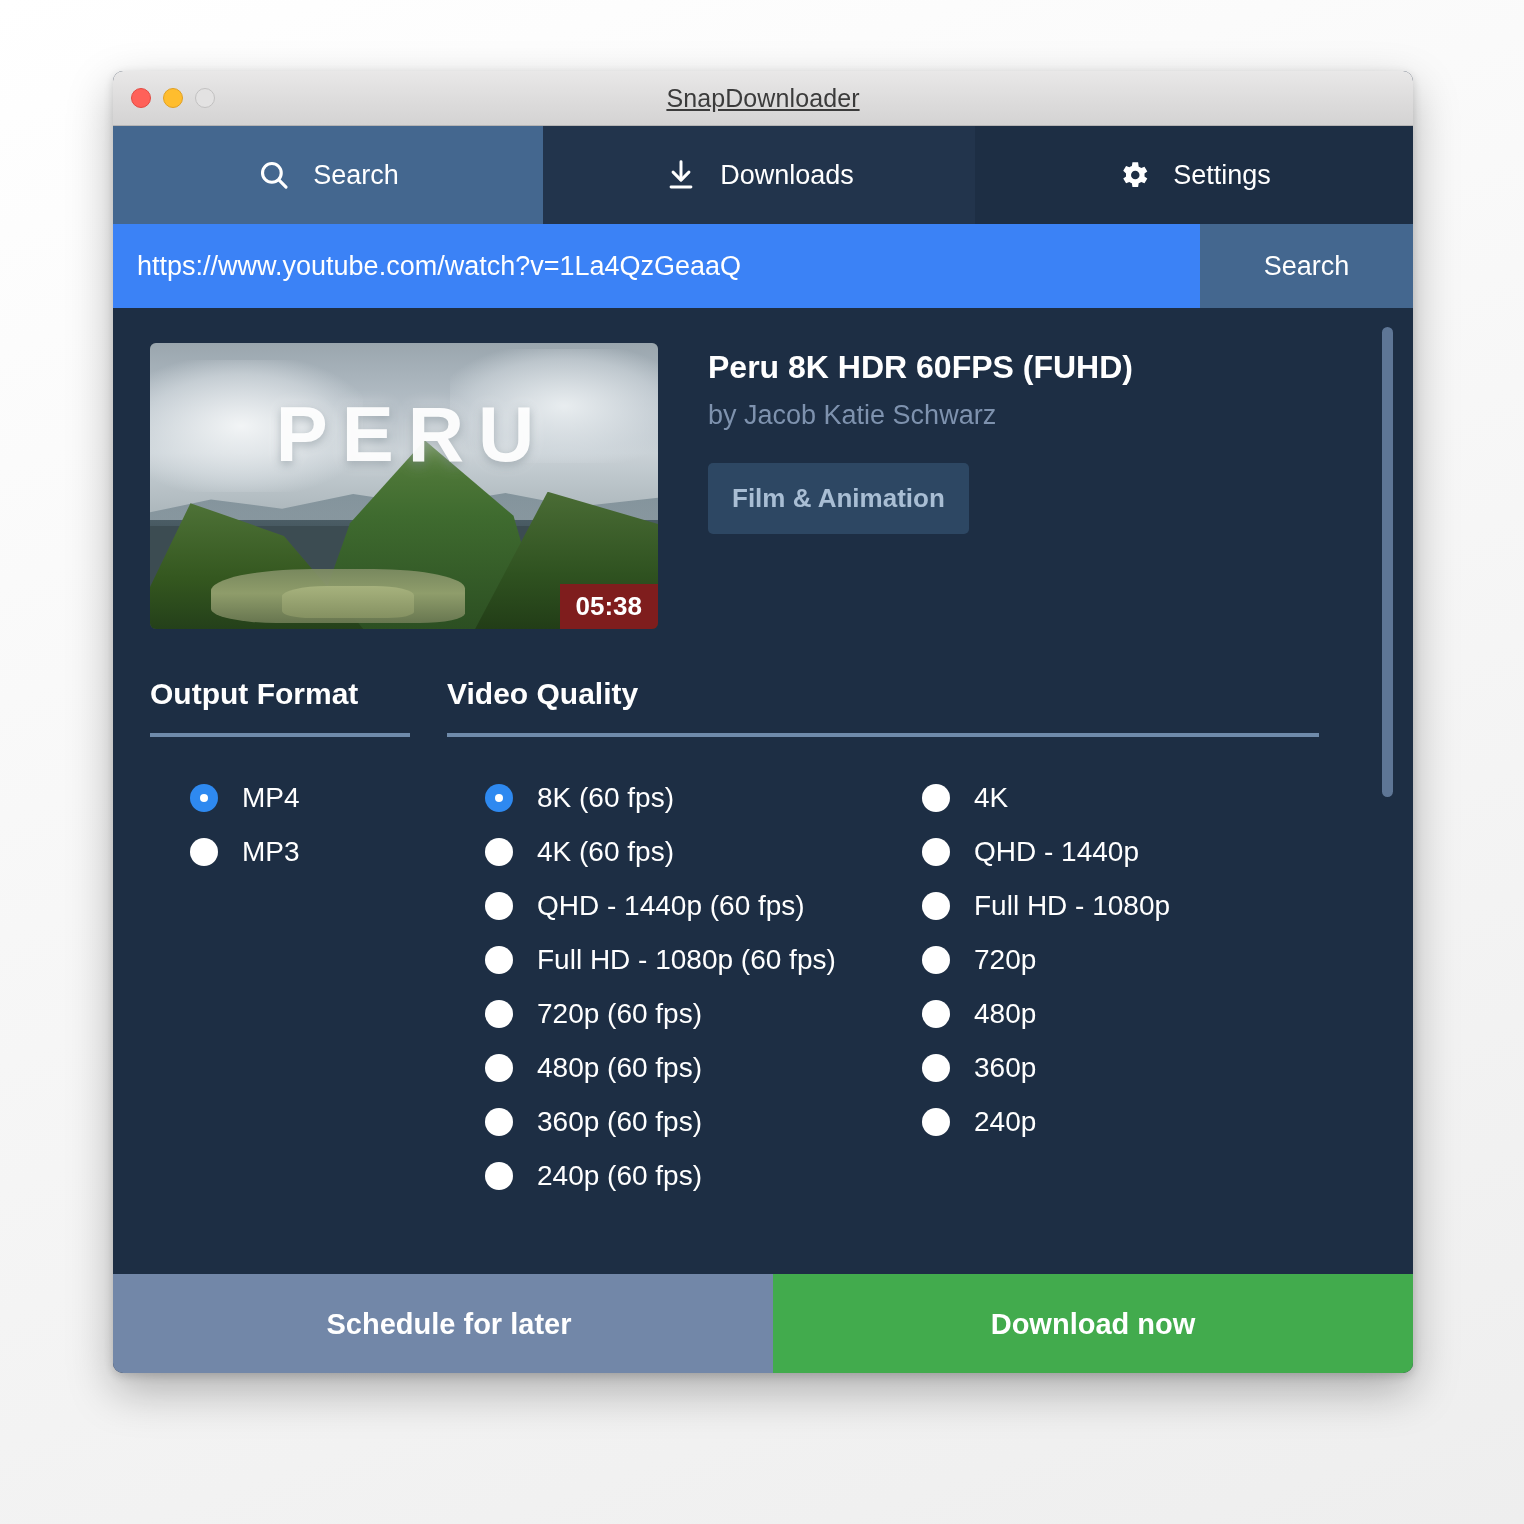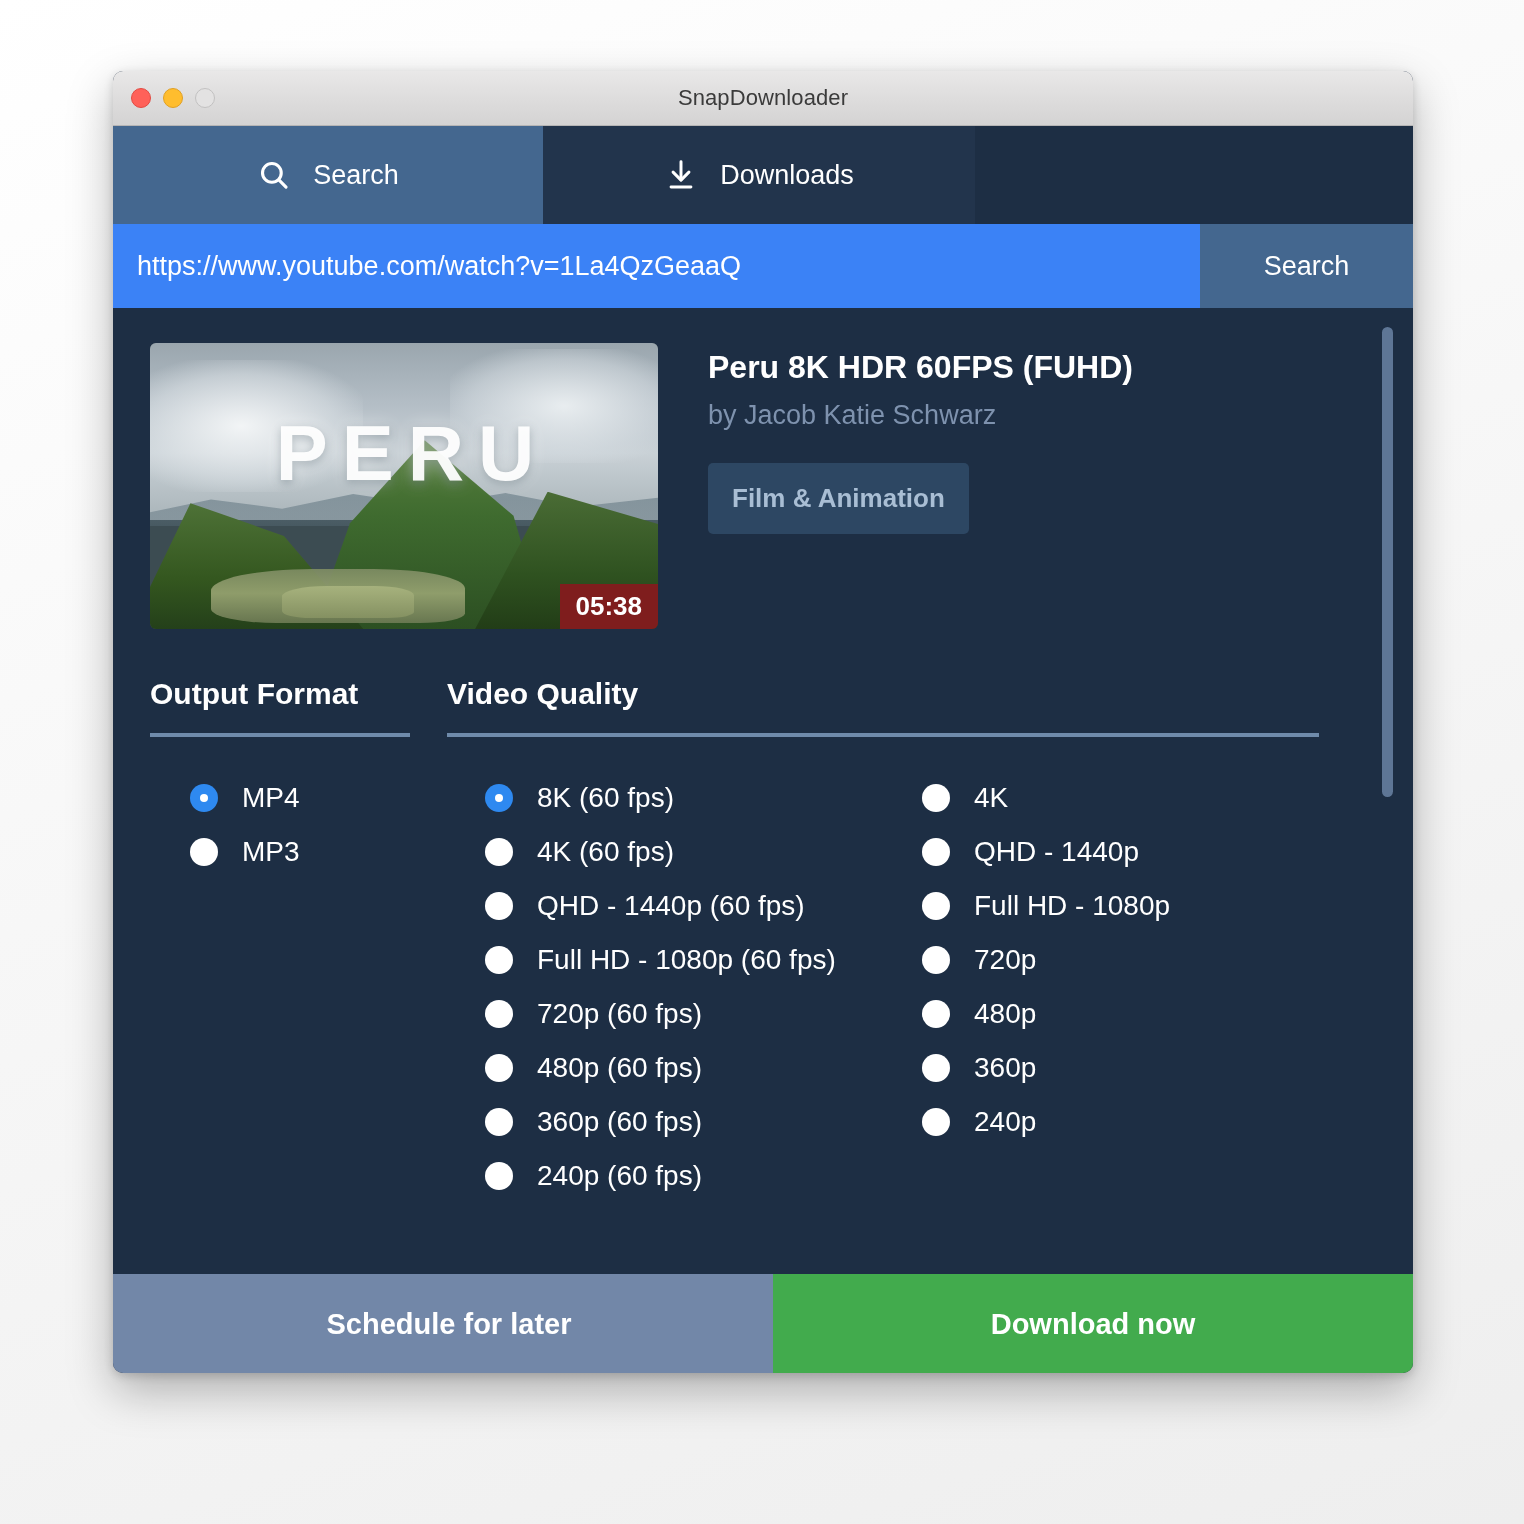--- a/index.html
+++ b/index.html
@@ -54,23 +54,24 @@
   .light {
     width: 20px; height: 20px;
     border-radius: 50%;
     box-sizing: border-box;
   }
   .light.close   { background: #ff6159; border: 1px solid #e24b43; }
   .light.min     { background: #ffbd2e; border: 1px solid #e0a024; }
   .light.zoom    { background: #e3e2e2; border: 1px solid #c2c1c1; }
 
   #window-title {
-    font-size: 22px;
+    font-size: 25px;
     color: #3b3b3b;
     letter-spacing: 0.1px;
+    text-decoration: underline;
   }
 
   
   #tabbar {
     display: flex;
     height: 98px;
     background: #1d2e44;
   }
   .tab {
     display: flex;
@@ -186,21 +187,20 @@
   }
   #thumb .peru-text {
     position: absolute; left: 16px; right: 0; top: 16%;
     text-align: center;
     font-size: 78px;
     font-weight: bold;
     letter-spacing: 14px;
     color: rgba(255,255,255,0.94);
     text-shadow: 0 0 18px rgba(255,255,255,0.55), 0 3px 10px rgba(60,80,90,0.45);
     pointer-events: none;
-    margin-top: 19px;
   }
   #duration {
     position: absolute;
     right: 0; bottom: 0;
     background: #7f1d1d;
     color: #ffffff;
     font-size: 26px;
     font-weight: bold;
     padding: 7px 16px;
   }
@@ -346,20 +346,28 @@
         <span class="tab-icon">
           <svg width="34" height="34" viewBox="0 0 24 24" fill="none" stroke="#ffffff" stroke-width="2.1" stroke-linecap="round" stroke-linejoin="round">
             <line x1="12" y1="2.6" x2="12" y2="15.2"></line>
             <polyline points="6.4,10 12,15.6 17.6,10"></polyline>
             <line x1="5" y1="20.4" x2="19" y2="20.4"></line>
           </svg>
         </span>
         <span class="tab-label">Downloads</span>
       </div>
 
+      <div class="tab settings">
+        <span class="tab-icon">
+          <svg width="34" height="34" viewBox="0 0 24 24" fill="#ffffff">
+            <path d="M19.4 13a7.6 7.6 0 0 0 0-2l2-1.5-2-3.4-2.3 1a7.7 7.7 0 0 0-1.8-1L14.9 3h-4l-.4 2.6c-.6.2-1.2.6-1.8 1l-2.3-1-2 3.4L6.4 11a7.6 7.6 0 0 0 0 2l-2 1.5 2 3.4 2.3-1c.6.4 1.2.8 1.8 1l.4 2.6h4l.4-2.6c.6-.2 1.2-.6 1.8-1l2.3 1 2-3.4-2-1.5zM12.9 15a3 3 0 1 1 0-6 3 3 0 0 1 0 6z"></path>
+          </svg>
+        </span>
+        <span class="tab-label">Settings</span>
+      </div>
     </div>
 
     <div id="urlbar">
       <input id="url-input" type="text" value="https://www.youtube.com/watch?v=1La4QzGeaaQ" placeholder="Paste a video link here" style="">
       <div id="search-btn">Search</div>
     </div>
 
     <div id="body">
 
       <div id="video-info">

